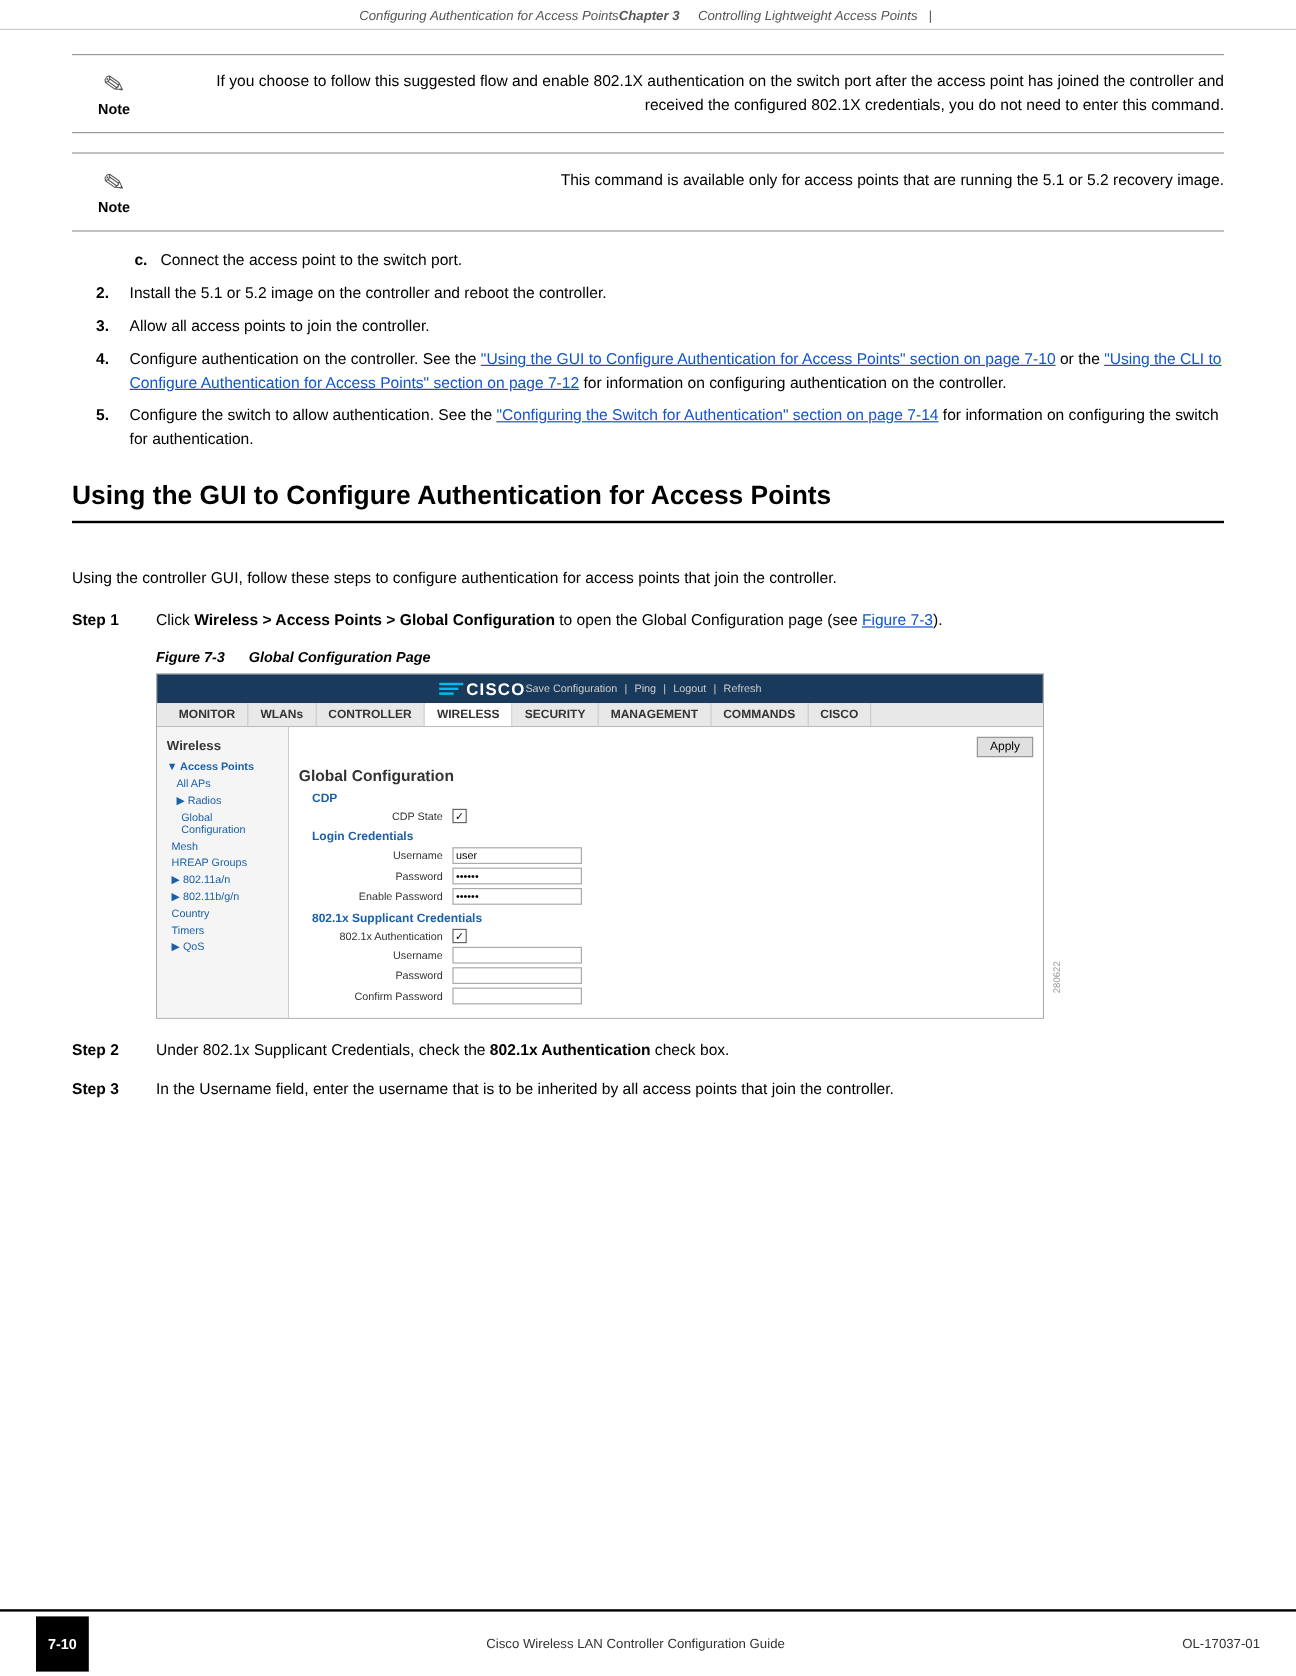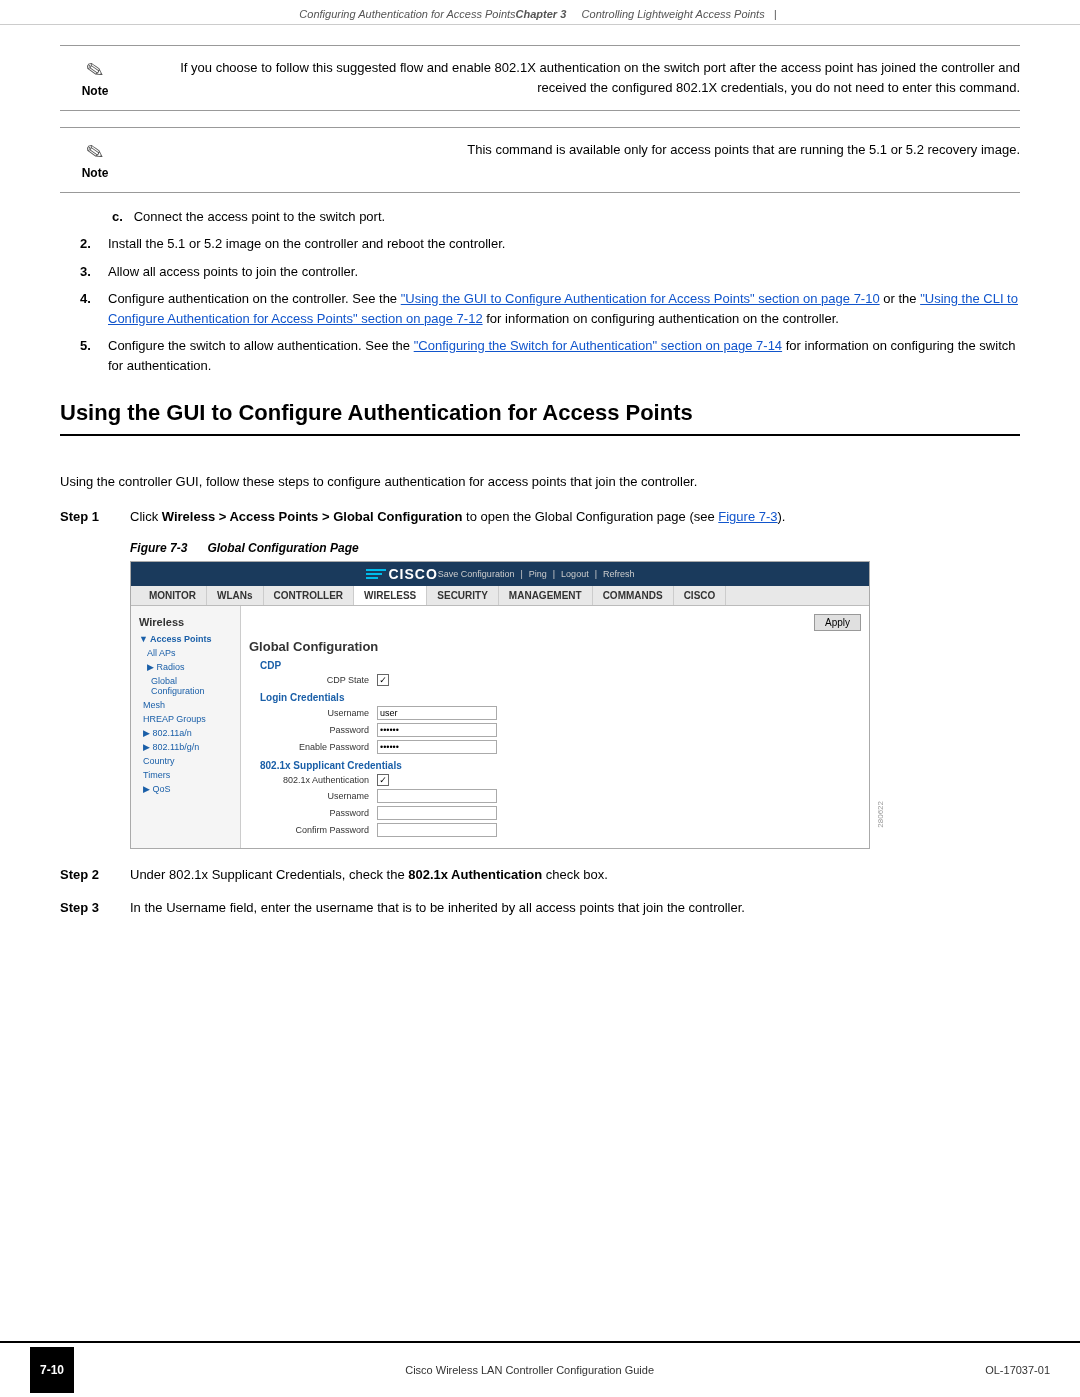--- a/index.html
+++ b/index.html
@@ -254,21 +254,21 @@
     }
     .cisco-field-label {
       font-size: 9px;
       color: #333;
       width: 120px;
       text-align: right;
     }
     .cisco-field-input {
       border: 1px solid #aaa;
       height: 14px;
-      width: 120px;
+      width: 108px;
       font-size: 9px;
       padding: 0 2px;
       background: #fff;
     }
     .cisco-checkbox {
       width: 12px;
       height: 12px;
       border: 1px solid #666;
       background: #fff;
       display: flex;

